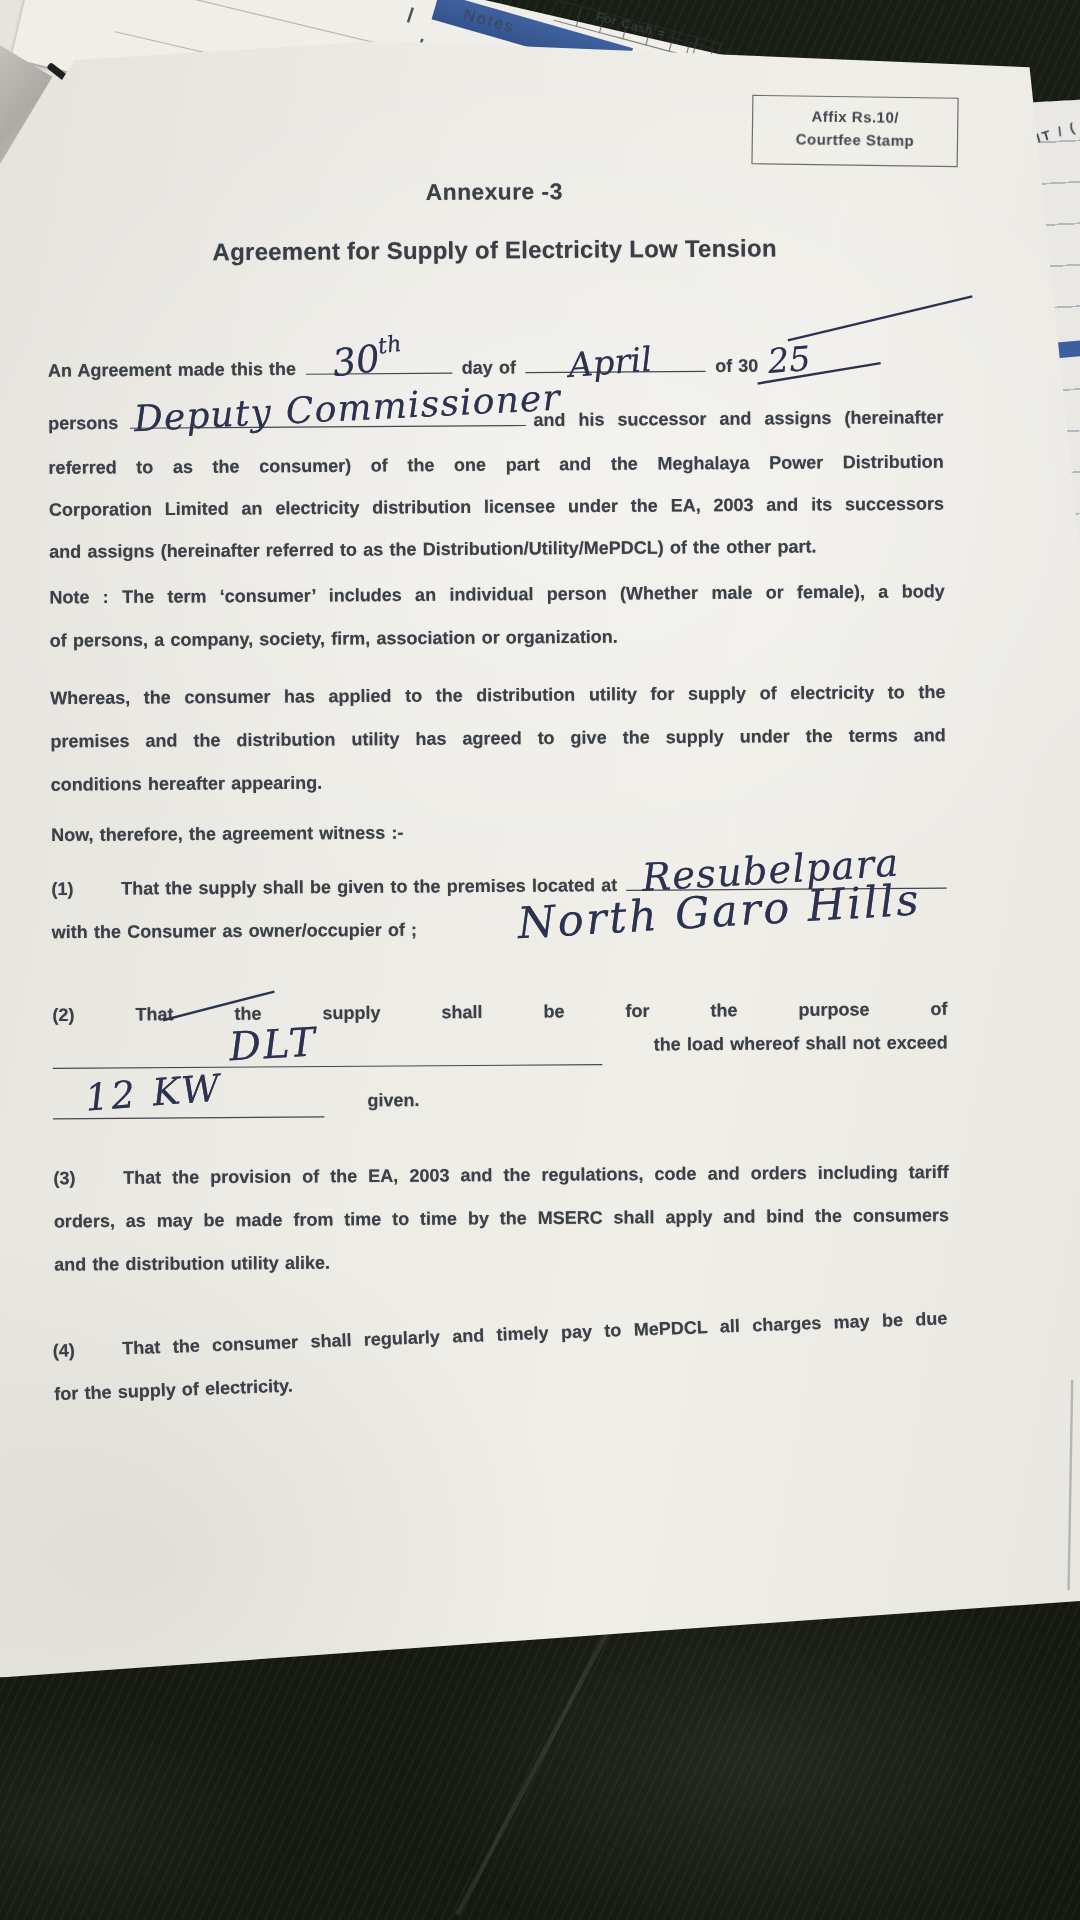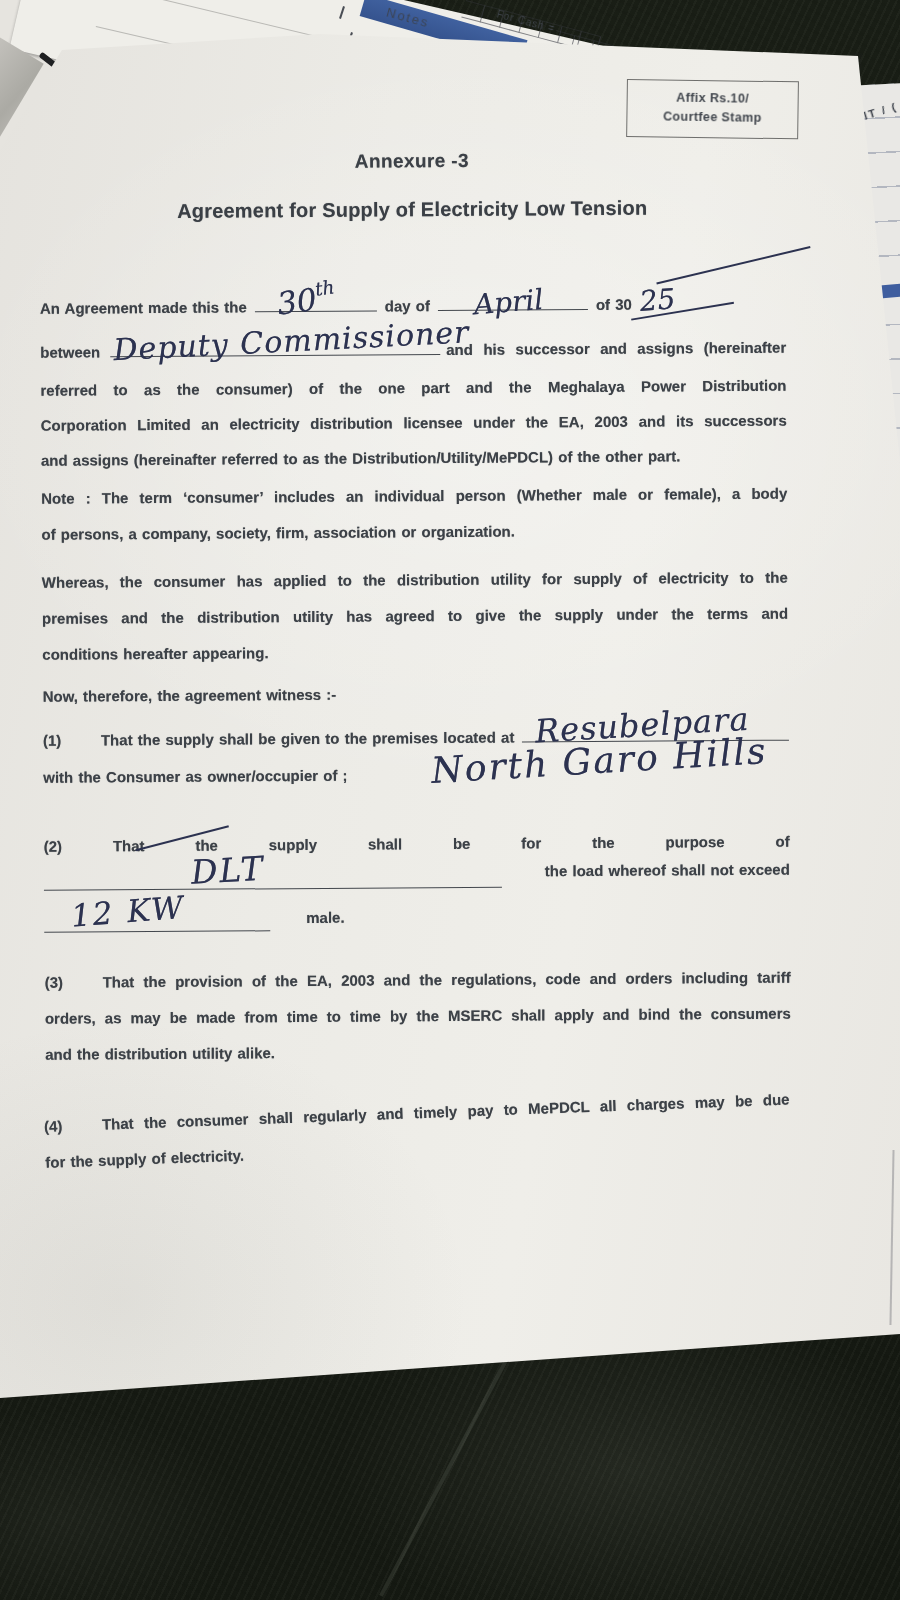--- a/index.html
+++ b/index.html
@@ -185,21 +185,21 @@
       </span>
       <span>of 30</span>
       <i class="hw hw-year">
         <span>25</span>
         <span class="fl25a"></span>
         <span class="fl25b"></span>
       </i>
     </div>
 
     <div class="blk row l2">
-      <span>between</span>
+      <span>persons</span>
       <span class="blank b-party">
         <i class="hw hw-party">Deputy Commissioner</i>
       </span>
       <span class="rest">and his successor and assigns (hereinafter</span>
     </div>
     <div class="blk jf l3">referred to as the consumer) of the one part and the Meghalaya Power Distribution</div>
     <div class="blk jf l4">Corporation Limited an electricity distribution licensee under the EA, 2003 and its successors</div>
     <div class="blk l5">and assigns (hereinafter referred to as the Distribution/Utility/MePDCL) of the other part.</div>
 
     <div class="blk note-blk">
@@ -230,21 +230,21 @@
       <span class="blank b-purpose">
         <i class="hw hw-purpose">DLT</i>
         <span class="fl-dlt"></span>
       </span>
       <span class="loadtxt">the load whereof shall not exceed</span>
     </div>
     <div class="blk c2l3">
       <span class="blank b-load">
         <i class="hw hw-load">12 KW</i>
       </span>
-      <span class="watts">male.</span>
+      <span class="watts">given.</span>
     </div>
 
     <div class="blk c3">
       <div class="row numrow">
         <span class="num">(3)</span>
         <span class="txt">That the provision of the EA, 2003 and the regulations, code and orders including tariff</span>
       </div>
       <div class="jf">orders, as may be made from time to time by the MSERC shall apply and bind the consumers</div>
       <div>and the distribution utility alike.</div>
     </div>

